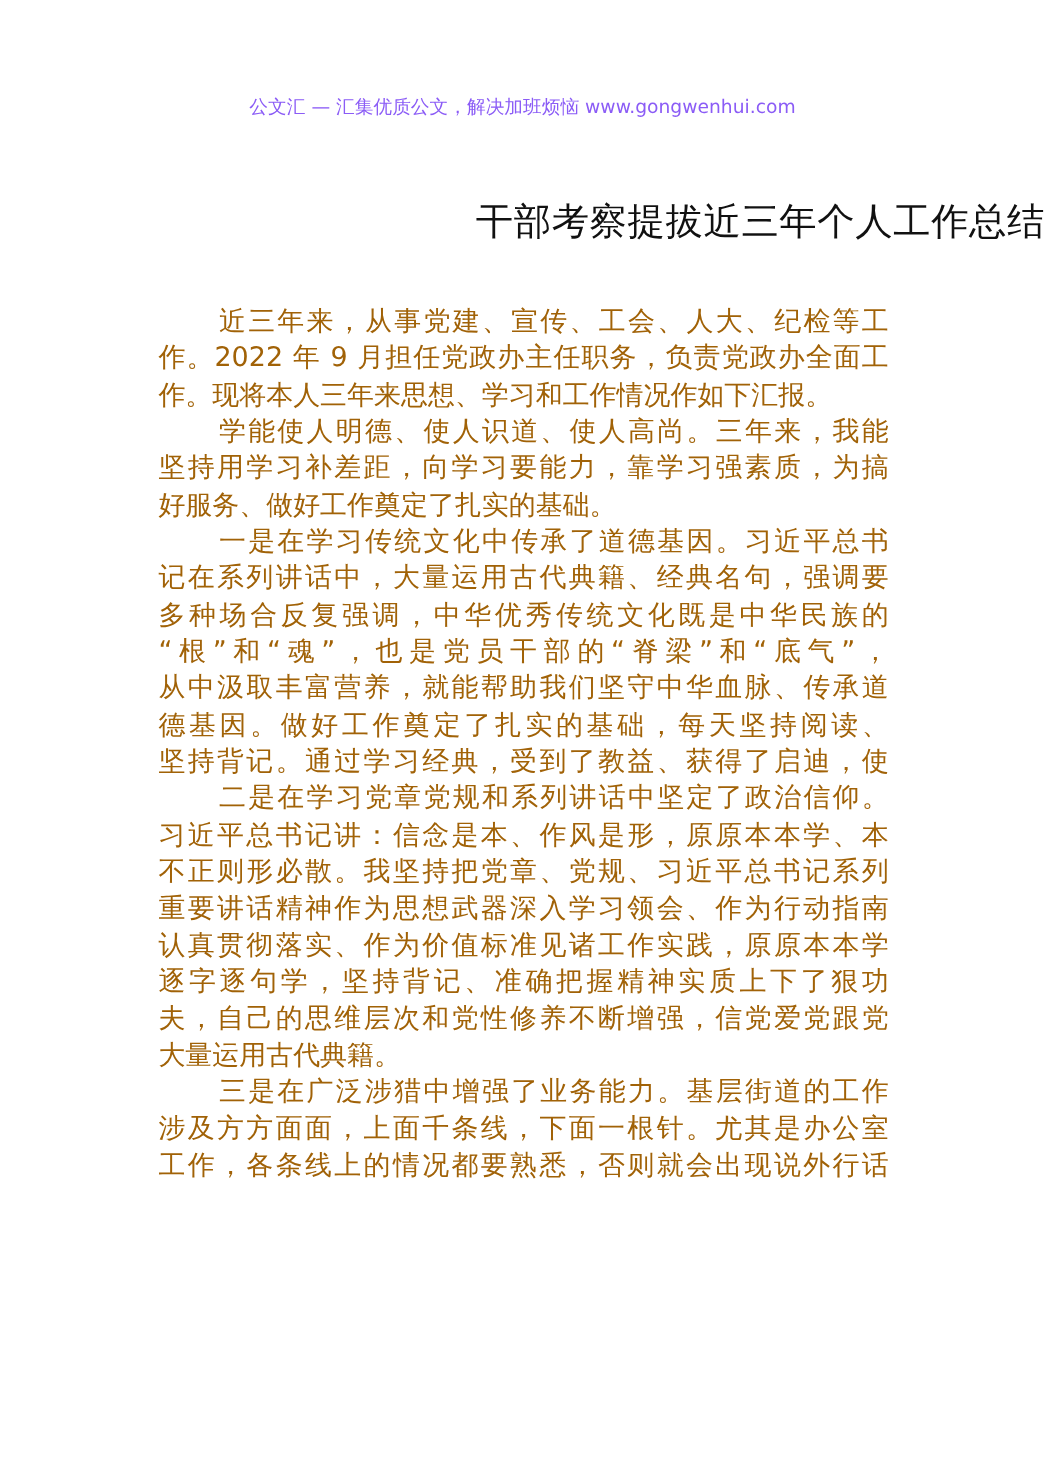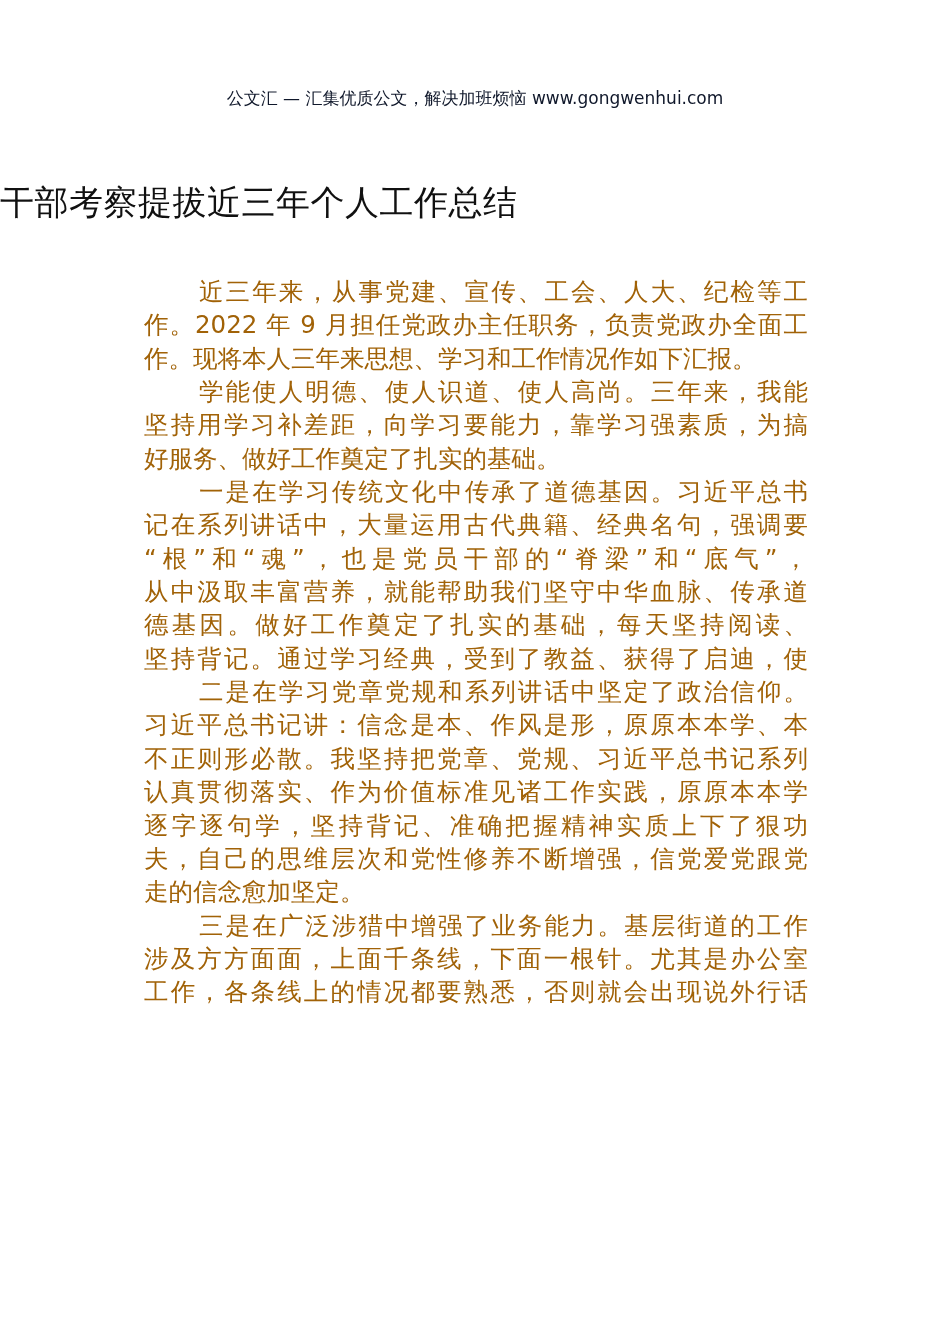--- a/index.html
+++ b/index.html
@@ -22,29 +22,29 @@
       background: #ffffff;
     }
     .watermark {
       position: absolute;
       top: 86px;
       left: 0;
       width: 950px;
       text-align: center;
       font-size: 17px;
       line-height: 24px;
-      color: #0f172a;
+      color: #8b5cf6;
       white-space: nowrap;
     }
     .title {
       position: absolute;
       top: 180px;
       left: 0;
       width: 950px;
-      text-align: left;
+      text-align: right;
       font-size: 34px;
       line-height: 44px;
       color: #111111;
       letter-spacing: 0.5px;
       white-space: nowrap;
       margin: 0;
       font-weight: normal;
     }
     .body-text {
       position: absolute;
@@ -85,29 +85,31 @@
 
   <div class="body-text" id="body-text">
     <div class="line indent">近三年来，从事党建、宣传、工会、人大、纪检等工</div>
     <div class="line">作。2022 年 9 月担任党政办主任职务，负责党政办全面工</div>
     <div class="line last">作。现将本人三年来思想、学习和工作情况作如下汇报。</div>
     <div class="line indent">学能使人明德、使人识道、使人高尚。三年来，我能</div>
     <div class="line">坚持用学习补差距，向学习要能力，靠学习强素质，为搞</div>
     <div class="line last">好服务、做好工作奠定了扎实的基础。</div>
     <div class="line indent">一是在学习传统文化中传承了道德基因。习近平总书</div>
     <div class="line">记在系列讲话中，大量运用古代典籍、经典名句，强调要</div>
+    <div class="line">多种场合反复强调，中华优秀传统文化既是中华民族的</div>
     <div class="line">“根”和“魂”，也是党员干部的“脊梁”和“底气”，</div>
     <div class="line">从中汲取丰富营养，就能帮助我们坚守中华血脉、传承道</div>
     <div class="line">德基因。做好工作奠定了扎实的基础，每天坚持阅读、</div>
     <div class="line">坚持背记。通过学习经典，受到了教益、获得了启迪，使</div>
     <div class="line indent">二是在学习党章党规和系列讲话中坚定了政治信仰。</div>
     <div class="line">习近平总书记讲：信念是本、作风是形，原原本本学、本</div>
     <div class="line">不正则形必散。我坚持把党章、党规、习近平总书记系列</div>
+    <div class="line">重要讲话精神作为思想武器深入学习领会、作为行动指南</div>
     <div class="line">认真贯彻落实、作为价值标准见诸工作实践，原原本本学</div>
     <div class="line">逐字逐句学，坚持背记、准确把握精神实质上下了狠功</div>
     <div class="line">夫，自己的思维层次和党性修养不断增强，信党爱党跟党</div>
-    <div class="line last">走的信念愈加坚定。</div>
+    <div class="line last">大量运用古代典籍。</div>
     <div class="line indent">三是在广泛涉猎中增强了业务能力。基层街道的工作</div>
     <div class="line">涉及方方面面，上面千条线，下面一根针。尤其是办公室</div>
     <div class="line">工作，各条线上的情况都要熟悉，否则就会出现说外行话</div>
   </div>
 
 </div>
 
 </body></html>

